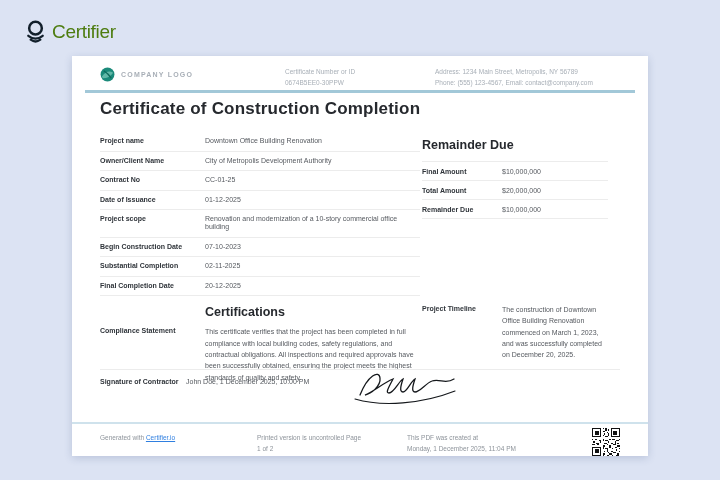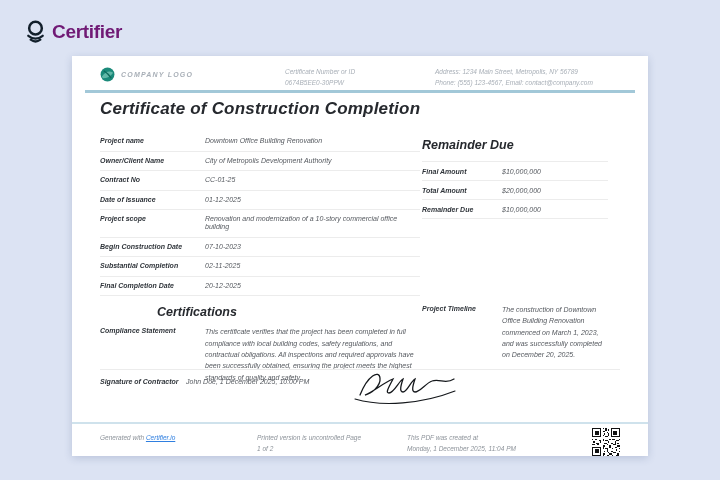--- a/index.html
+++ b/index.html
@@ -4,46 +4,46 @@
 <style>
   * { margin:0; padding:0; box-sizing:border-box; }
   html,body { width:720px; height:480px; overflow:hidden; }
   body {
     background:#dce3f3;
     font-family:"Liberation Sans","DejaVu Sans",sans-serif;
     position:relative;
     -webkit-font-smoothing:antialiased;
   }
   .brand { position:absolute; left:24px; top:19px; display:flex; align-items:center; gap:5px; cursor:pointer; }
-  .brand-name { font-size:19px; font-weight:700; color:#701a75; letter-spacing:-0.3px; }
+  .brand-name { font-size:19px; font-weight:400; color:#4d7c0f; letter-spacing:-0.3px; }
 
   .document {
     position:absolute; left:72px; top:56px; width:576px; height:400px;
-    background:#ffffff; box-shadow:0 2px 8px rgba(50,70,120,0.20);font-style:italic;
+    background:#ffffff; box-shadow:0 2px 8px rgba(50,70,120,0.20);
   }
 
   
   .doc-header { position:absolute; top:8px; left:28px; right:24px; height:26px; }
   .company { position:absolute; left:0; top:3px; display:flex; align-items:center; gap:6px; }
   .company-label { font-size:7px; font-weight:700; letter-spacing:1.2px; color:#a8afb7; }
   .cert-num { position:absolute; left:185px; top:2px; font-size:6.5px; color:#a8afb7; line-height:1.7; }
   .address { position:absolute; left:335px; top:2px; font-size:6.5px; color:#a8afb7; line-height:1.7; }
 
   .divider-teal { position:absolute; top:34px; left:13px; right:13px; height:3px; background:#a2c8d8; }
 
   .doc-title { position:absolute; top:43px; left:28px; font-size:17px; font-weight:600; color:#26292e; letter-spacing:0.2px; }
 
   
   .left-col { position:absolute; left:28px; top:76px; width:320px; }
   .detail-row { display:flex; align-items:flex-start; padding:5px 0 5.5px 0; border-bottom:1px solid #ececec; font-size:7px; line-height:1.15; }
   .detail-label { width:105px; flex-shrink:0; font-weight:700; color:#2f343a; }
   .detail-value { flex:1; color:#55595f; }
 
   .cert-section { margin-top:9px; }
-  .cert-heading { margin-left:57px; font-size:12.5px; font-weight:700; color:#26292e; margin-bottom:7px; }
+  .cert-heading { margin-left:105px; font-size:12.5px; font-weight:700; color:#26292e; margin-bottom:7px; }
   .cert-row { display:flex; font-size:7px; }
   .cert-row .detail-label { padding-top:1px; }
   .cert-text { flex:1; color:#55595f; line-height:1.62; }
 
   
   .right-col { position:absolute; left:350px; top:82px; width:186px; }
   .rem-heading { font-size:12.5px; font-weight:700; color:#26292e; padding-bottom:9px; border-bottom:1px solid #ececec; }
   .rem-row { display:flex; padding:5.5px 0; border-bottom:1px solid #ececec; font-size:7px; }
   .rem-label { width:80px; flex-shrink:0; font-weight:700; color:#2f343a; }
   .rem-value { color:#55595f; }

